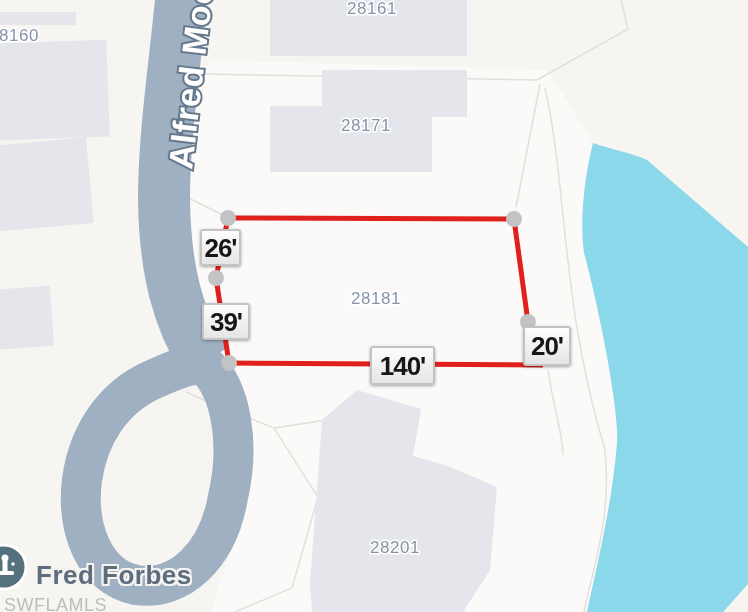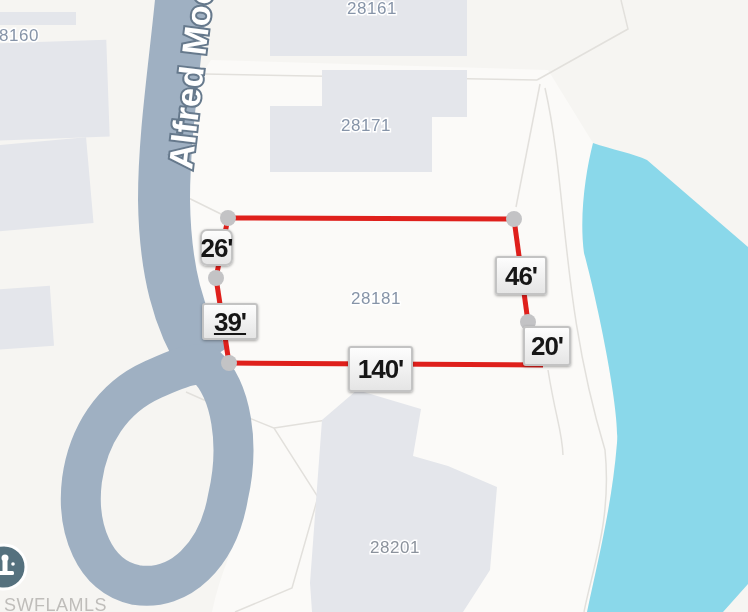--- a/index.html
+++ b/index.html
@@ -99,24 +99,24 @@
     <g>
       <circle cx="4" cy="567" r="22" fill="#55717e" stroke="#ffffff" stroke-width="3"></circle>
       <circle cx="5" cy="558" r="3.5" fill="#ffffff"></circle>
       <rect x="2.5" y="561" width="5" height="10" fill="#ffffff"></rect>
       <rect x="-4" y="571" width="18" height="4" rx="1.5" fill="#ffffff"></rect>
       <circle cx="-3" cy="564" r="1.8" fill="#ffffff"></circle>
       <circle cx="13" cy="564" r="1.8" fill="#ffffff"></circle>
     </g>
   </svg>
 
-  <div class="mbox" style="left:200px;top:229px;width:33px;height:37px;border-radius:7px;">26'</div>
-  <div class="mbox" style="left:202px;top:303px;width:56px;height:37px;text-decoration:underline;">39'</div>
-  <div class="mbox" style="left:495px;top:256px;width:52px;height:39px;">46'</div>
+  <div class="mbox" style="left:200px;top:229px;width:41px;height:37px;">26'</div>
+  <div class="mbox" style="left:202px;top:303px;width:48px;height:37px;">39'</div>
   <div class="mbox" style="left:515px;top:326px;width:48px;height:40px;margin-left:8px;">
     <span>20'</span>
     <span class="nub"></span>
   </div>
-  <div class="mbox" style="left:348px;top:346px;width:65px;height:46px;">140'</div>
+  <div class="mbox" style="left:370px;top:346px;width:65px;height:39px;">140'</div>
 
+  <div class="poi-label">Fred Forbes</div>
 
   <div class="watermark">SWFLAMLS</div>
 </div>
 
 </body></html>

